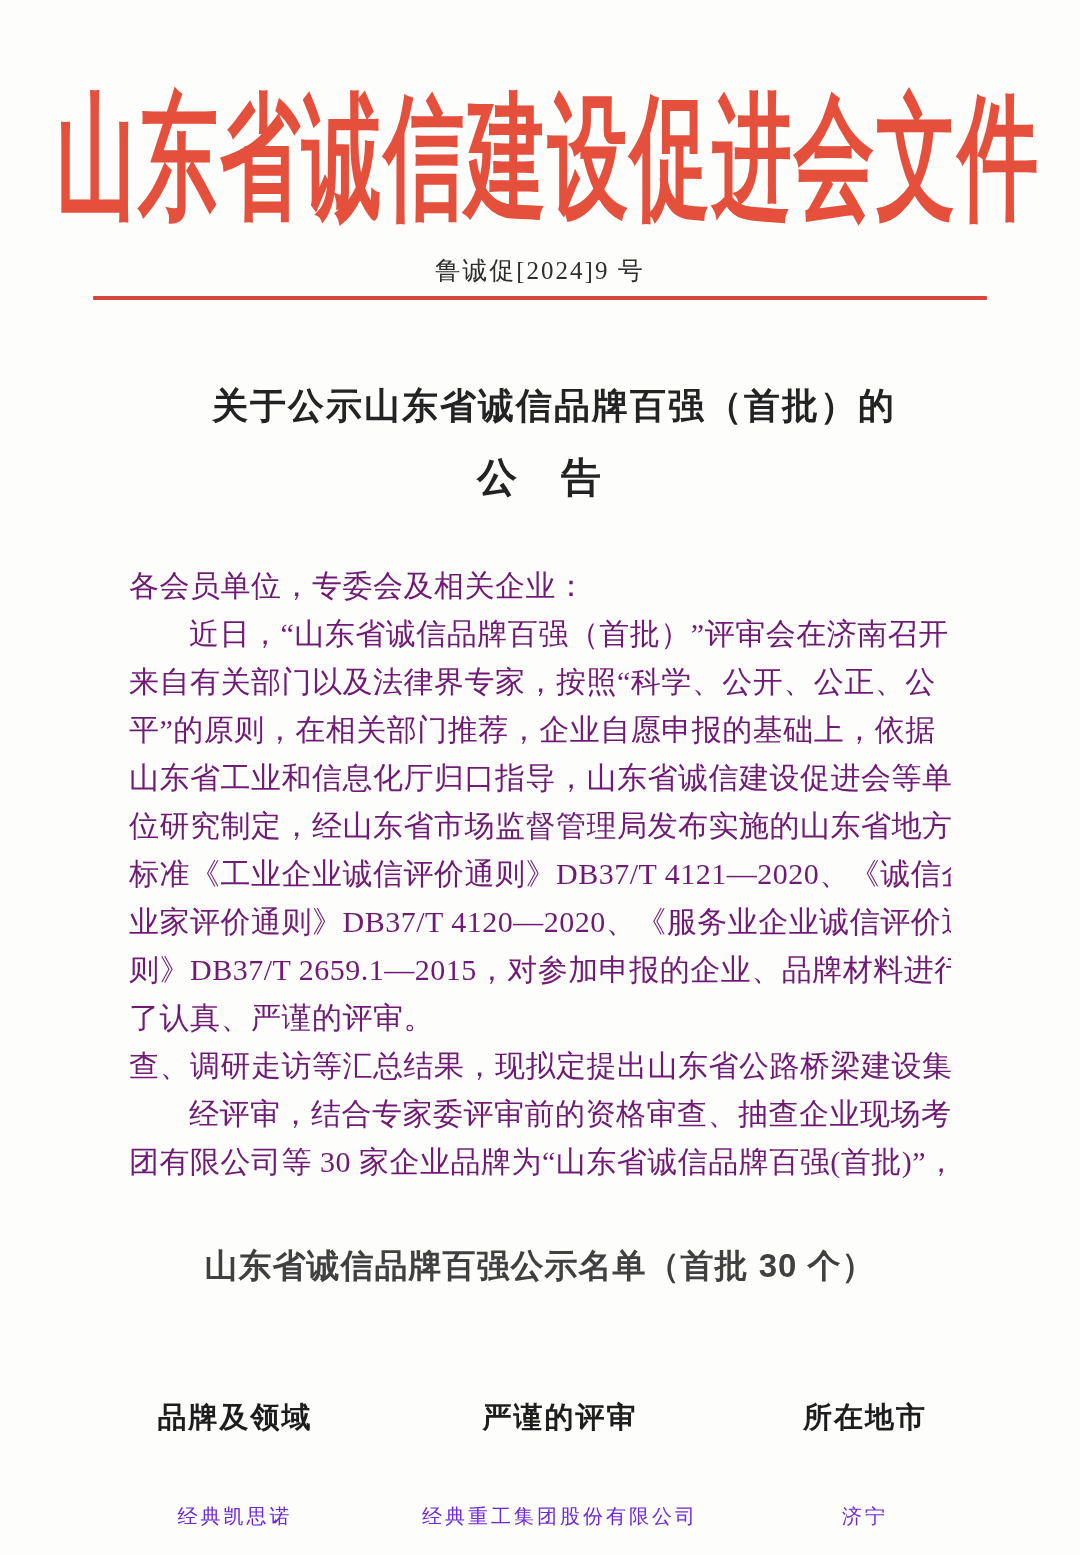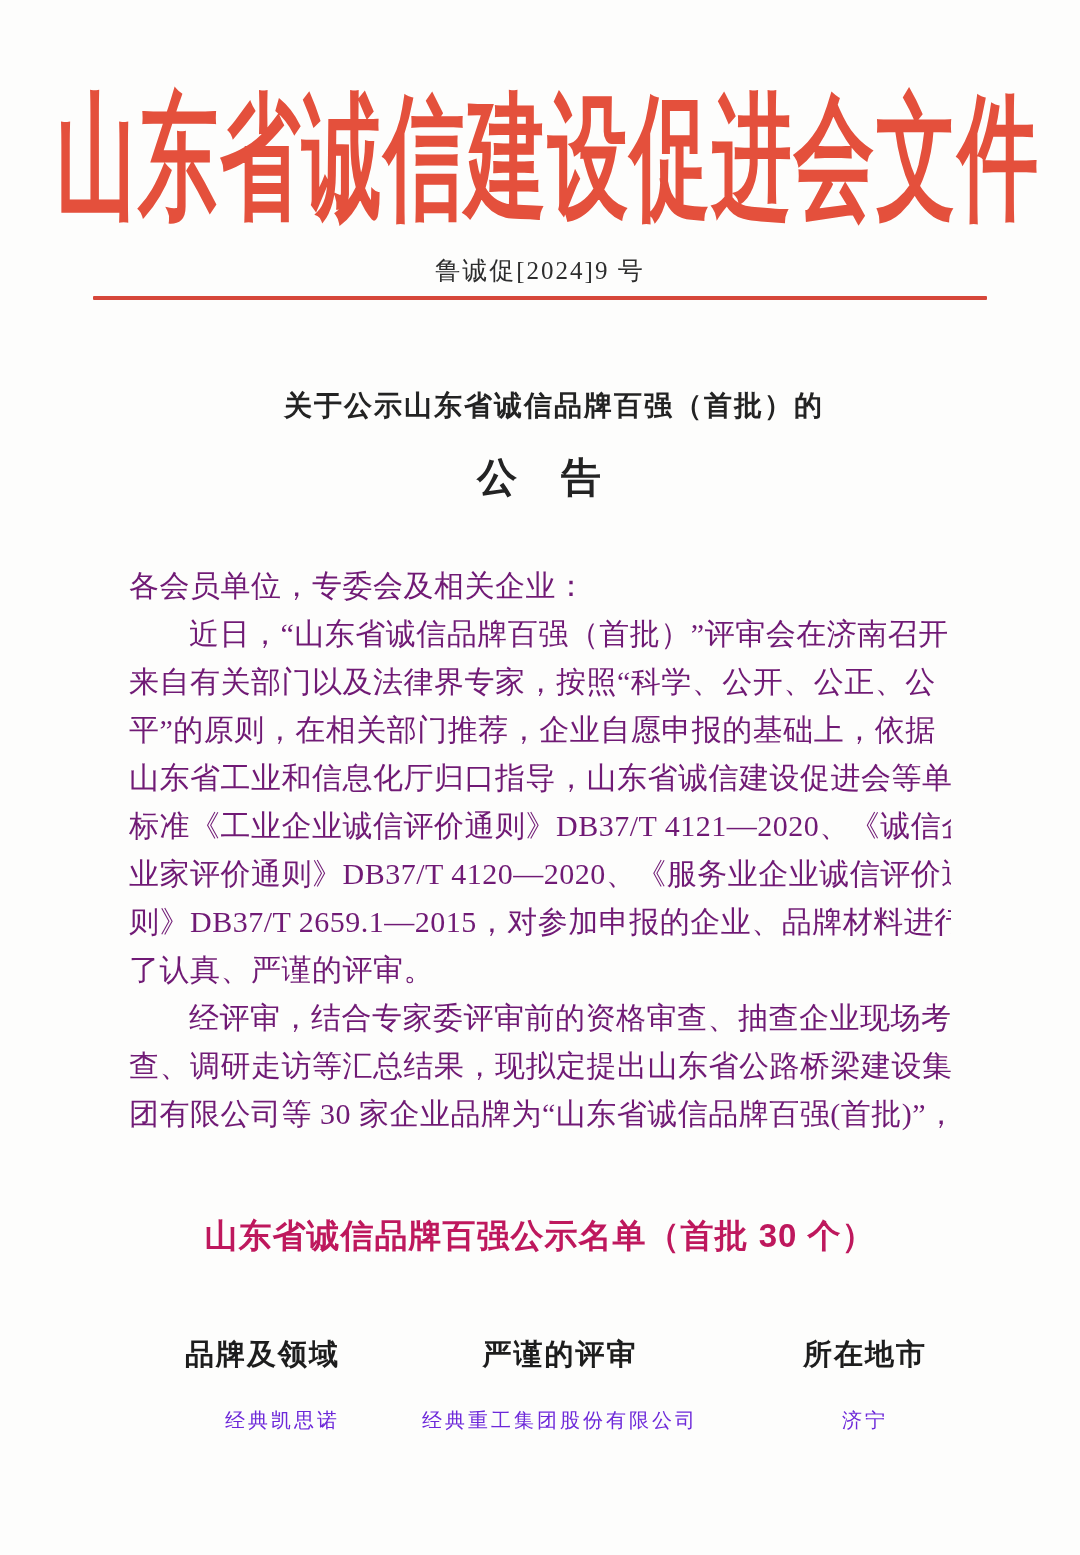--- a/index.html
+++ b/index.html
@@ -44,21 +44,21 @@
   }
   
   .doc-title {
     margin-top:82px;
     text-align:center;
     color:#232323;
     font-weight:bold;
   }
   .doc-title .t1 {
     display:block;
-    font-size:28px;
+    font-size:36px;
     letter-spacing:2px;
     line-height:48px;
     padding-left:28px;
   }
   .doc-title .t2 {
     display:block;
     margin-top:24px;
     font-size:40px;
     letter-spacing:2px;
     line-height:48px;
@@ -73,25 +73,25 @@
   }
   .body-text .line {
     height:48px;
     line-height:48px;
     white-space:nowrap;
     letter-spacing:0.5px;
   }
   .body-text .line.indent { text-indent:2em; }
   
   .roster-title {
-    margin-top:76px;
+    margin-top:58px;
     text-align:center;
     font-size:33px;
     font-weight:bold;
-    color:#be185d;
+    color:#404040;
     letter-spacing:1px;
     font-family:"Liberation Sans","DejaVu Sans",sans-serif;
   }
   .roster {
     width:820px;
     margin:76px auto 0;
   }
   .roster-head, .roster-row {
     display:grid;
     grid-template-columns:210px 1fr 170px;
@@ -102,21 +102,21 @@
     font-weight:bold;
     color:#1d1d1d;
     letter-spacing:2px;
     font-family:"Liberation Sans","DejaVu Sans",sans-serif;
   }
   .roster-row {
     margin-top:32px;
     font-size:20px;
     color:#6d28d9;
   }
-  .cell-brand  { text-align:right;   letter-spacing:3px; }
+  .cell-brand  { text-align:center;   letter-spacing:3px;margin-top:33px; }
   .cell-company{ text-align:center; letter-spacing:3px; }
   .cell-city   { text-align:center;  letter-spacing:3px; }
   .roster-head .cell-brand   { letter-spacing:2px; }
   .roster-head .cell-company { letter-spacing:2px; }
   .roster-head .cell-city    { letter-spacing:2px; }
 </style>
 </head>
 <body>
 
 <div class="page">
@@ -133,26 +133,27 @@
     <span class="t1">关于公示山东省诚信品牌百强（首批）的</span>
     <span class="t2">公　告</span>
   </h1>
 
   <div class="body-text">
     <div class="line">各会员单位，专委会及相关企业：</div>
     <div class="line indent">近日，“山东省诚信品牌百强（首批）”评审会在济南召开。</div>
     <div class="line">来自有关部门以及法律界专家，按照“科学、公开、公正、公</div>
     <div class="line">平”的原则，在相关部门推荐，企业自愿申报的基础上，依据</div>
     <div class="line">山东省工业和信息化厅归口指导，山东省诚信建设促进会等单</div>
+    <div class="line">位研究制定，经山东省市场监督管理局发布实施的山东省地方</div>
     <div class="line">标准《工业企业诚信评价通则》DB37/T 4121—2020、《诚信企</div>
     <div class="line">业家评价通则》DB37/T 4120—2020、《服务业企业诚信评价通</div>
     <div class="line">则》DB37/T 2659.1—2015，对参加申报的企业、品牌材料进行</div>
     <div class="line">了认真、严谨的评审。</div>
+    <div class="line">查、调研走访等汇总结果，现拟定提出山东省公路桥梁建设集</div>
     <div class="line indent">经评审，结合专家委评审前的资格审查、抽查企业现场考</div>
-    <div class="line">查、调研走访等汇总结果，现拟定提出山东省公路桥梁建设集</div>
     <div class="line">团有限公司等 30 家企业品牌为“山东省诚信品牌百强(首批)”，</div>
   </div>
 
   <div class="roster-title">山东省诚信品牌百强公示名单（首批 30 个）</div>
 
   <div class="roster">
     <div class="roster-head">
       <span class="cell-brand">品牌及领域</span>
       <span class="cell-company">严谨的评审</span>
       <span class="cell-city">所在地市</span>

